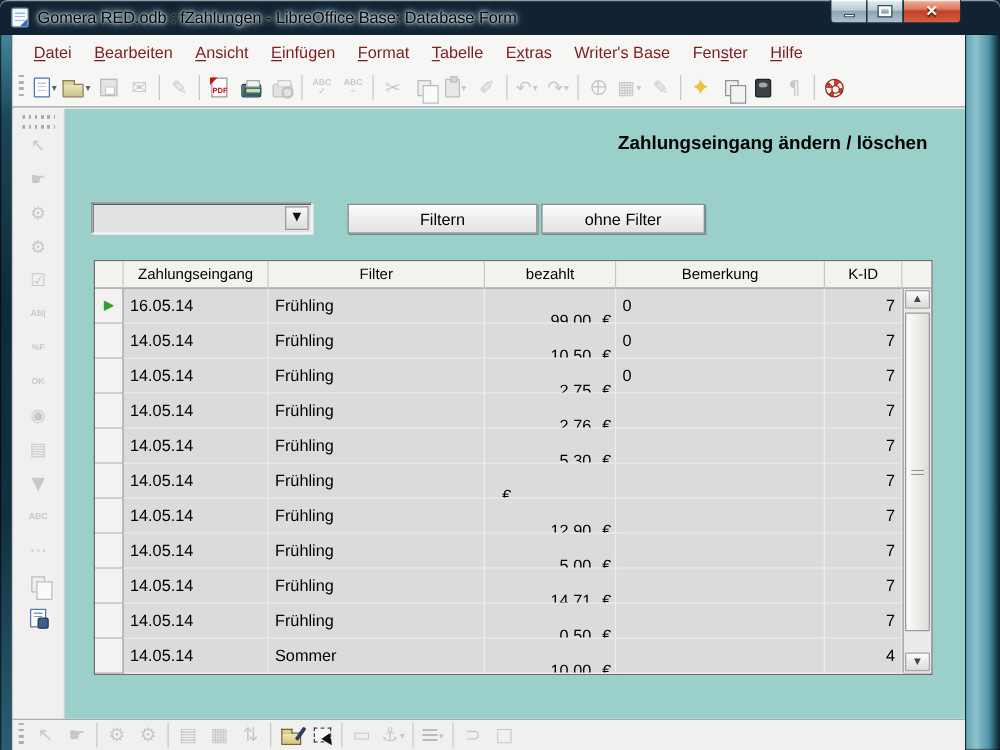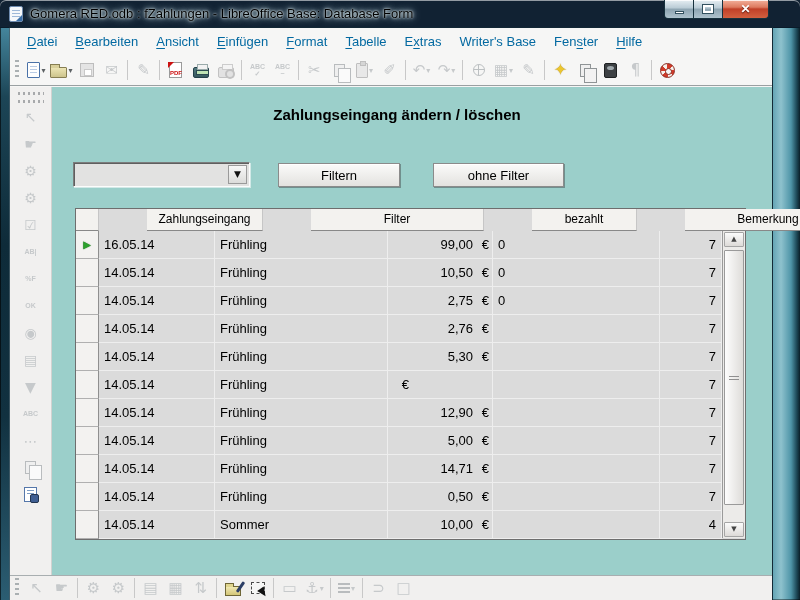--- a/index.html
+++ b/index.html
@@ -41,21 +41,21 @@
     box-shadow:inset -1px 0 0 rgba(215,235,240,.4),inset 1px 0 0 rgba(0,0,0,.6);}
   .frame-right{position:absolute;left:772px;top:28px;width:28px;height:572px;
     background:linear-gradient(90deg,#0d232e 0,#0d232e 1px,#65a5b5 1px,#8ec2cd 9px,#4f95a8 19px,#1b4553 25px,#0b1e27 28px);
     box-shadow:inset 0 -1px 0 rgba(0,0,0,.4);}
 
   .client{position:absolute;left:10px;top:28px;width:762px;height:572px;background:#f6f6f5;
     box-shadow:0 0 0 1px rgba(25,50,62,.55);}
 
   
   .menubar{height:27px;display:flex;align-items:center;padding-left:8px;font-size:13px;background:#f6f6f5;}
-  .menu-item{padding:4px 9px;color:#0369a1;white-space:nowrap;}
+  .menu-item{padding:4px 9px;color:#7f1d1d;white-space:nowrap;}
   .menu-item u{text-underline-offset:2px;}
 
   
   .toolbar{height:31px;display:flex;align-items:center;padding-left:3px;background:#f6f6f5;
     border-bottom:1px solid #9aa0a2;}
   .grip-v{width:4px;height:20px;margin:0 5px 0 2px;
     background:repeating-linear-gradient(180deg,#aab0b2 0 2px,transparent 2px 5px);}
   .tb-btn{min-width:25px;height:24px;display:flex;align-items:center;justify-content:center;
     border-radius:2px;position:relative;padding:0 1px;}
   .tb-sep{width:1px;height:20px;background:#c8c8c8;margin:0 3px;}
@@ -125,56 +125,56 @@
   .vt-btn{width:28px;height:27px;display:flex;align-items:center;justify-content:center;flex:0 0 auto;}
   .vt-btn .glyph{font-size:14px;}
   .left-toolbar .vt-btn:nth-of-type(1){margin-top:8px;}
 
   
   .bottom-toolbar{position:absolute;left:0;bottom:0;width:762px;height:25px;background:#f1f0ef;
     border-top:1px solid #a8aeb0;display:flex;align-items:center;padding-left:3px;}
 
   
   .doc-area{position:absolute;left:42px;top:59px;width:720px;height:488px;background:#9bcfca;}
-  .form-heading{position:absolute;left:0;top:19px;width:690px;text-align:center;
+  .form-heading{position:absolute;left:0;top:19px;width:690px;text-align:right;
     font-size:15px;font-weight:bold;color:#000;}
   .combo{position:absolute;left:21px;top:75px;width:177px;height:25px;background:#e2e2e1;
     border:1px solid #7c7c7c;border-right-color:#fcfcfc;border-bottom-color:#fcfcfc;
     box-shadow:inset 1px 1px 0 #5f5f5f, 1px 1px 0 rgba(255,255,255,.55);}
   .combo-btn{position:absolute;right:2px;top:2px;bottom:2px;width:19px;
     background:linear-gradient(#f7f7f7,#dcdcda);border:1px solid #9a9a9a;
     display:flex;align-items:center;justify-content:center;}
   .combo-btn span{font-family:"DejaVu Sans",sans-serif;font-size:9px;color:#111;line-height:1;}
   .push-button{position:absolute;height:24px;display:flex;align-items:center;justify-content:center;
     background:linear-gradient(#fbfbfa,#e3e2df);border:1px solid #8b8b8b;font-size:13px;color:#000;
     box-shadow:1px 1px 0 rgba(70,80,80,.5), inset 0 1px 0 #fff;}
-  .btn-filtern{left:226px;top:76px;width:122px;}
+  .btn-filtern{left:226px;top:76px;width:152px;}
   .btn-ohne{left:381px;top:76px;width:131px;}
 
   
   .tbl{position:absolute;left:23px;top:121px;width:671px;height:332px;border:1px solid #6e6e6e;
     background:#dbdbdb;}
-  .tbl-header{display:flex;height:22px;gap:48px;}
+  .tbl-header{display:flex;height:22px;}
   .th{background:#f3f2ef;border-right:1px solid #c6c6c6;border-bottom:1px solid #888;
     font-size:12px;line-height:21px;text-align:center;color:#000;overflow:hidden;white-space:nowrap;}
   .c0{width:23px;flex:0 0 auto;}
   .c1{width:116px;flex:0 0 auto;}
   .c2{width:173px;flex:0 0 auto;}
   .c3{width:105px;flex:0 0 auto;}
   .c4{width:167px;flex:0 0 auto;}
   .c5{width:62px;flex:0 0 auto;}
   .c6{width:23px;flex:0 0 auto;border-right:none;}
   .tr{display:flex;height:28px;}
   .td{background:#dbdbdb;border-right:1px solid #eeeeee;border-bottom:1px solid #eeeeee;
     font-size:13px;line-height:27px;color:#000;padding:0 5px;overflow:hidden;white-space:nowrap;}
   .td.sel{background:#f3f2f0;border-right:1px solid #8f8f8f;border-bottom:1px solid #b0b0b0;
     display:flex;align-items:center;justify-content:center;padding:0;}
   .cur-arrow{color:#2da02d;font-family:"DejaVu Sans",sans-serif;font-size:10px;line-height:1;
     text-shadow:0 0 1px #1c5c1c;}
-  .td.amt{display:flex;padding:0 3px 0 5px;}
+  .td.amt{display:flex;padding:12px 3px 0 5px;}
   .td.amt .val{flex:1;text-align:right;}
   .td.amt .cur{width:16px;text-align:right;}
   .td.kid{text-align:right;}
 
   
   .vscroll{position:absolute;right:0;top:22px;width:23px;height:307px;background:#ecebe9;
     border-left:1px solid #9a9a9a;}
   .sb-btn{position:absolute;left:1px;right:1px;height:15px;display:flex;align-items:center;
     justify-content:center;background:linear-gradient(#fbfbfb,#dddbd8);border:1px solid #a5a5a5;border-radius:1px;}
   .sb-btn span{font-family:"DejaVu Sans",sans-serif;font-size:7px;color:#444;line-height:1;}

